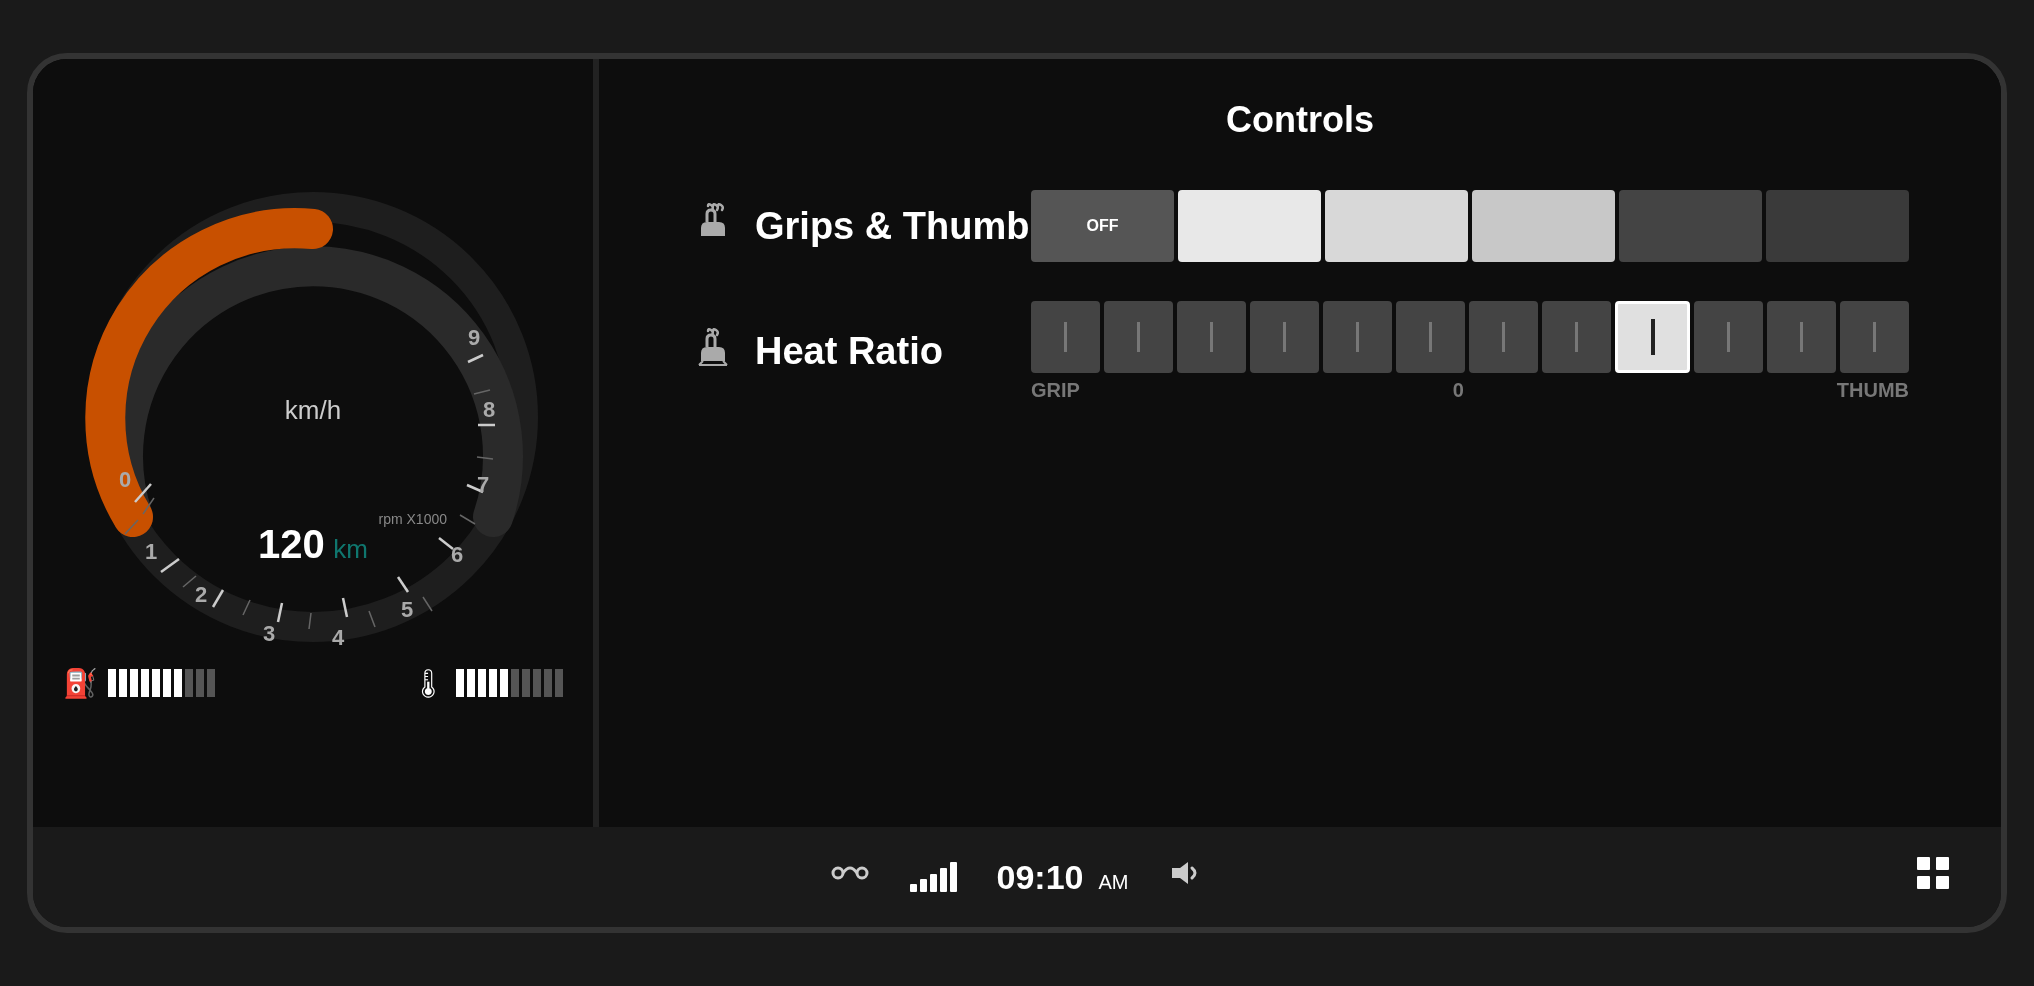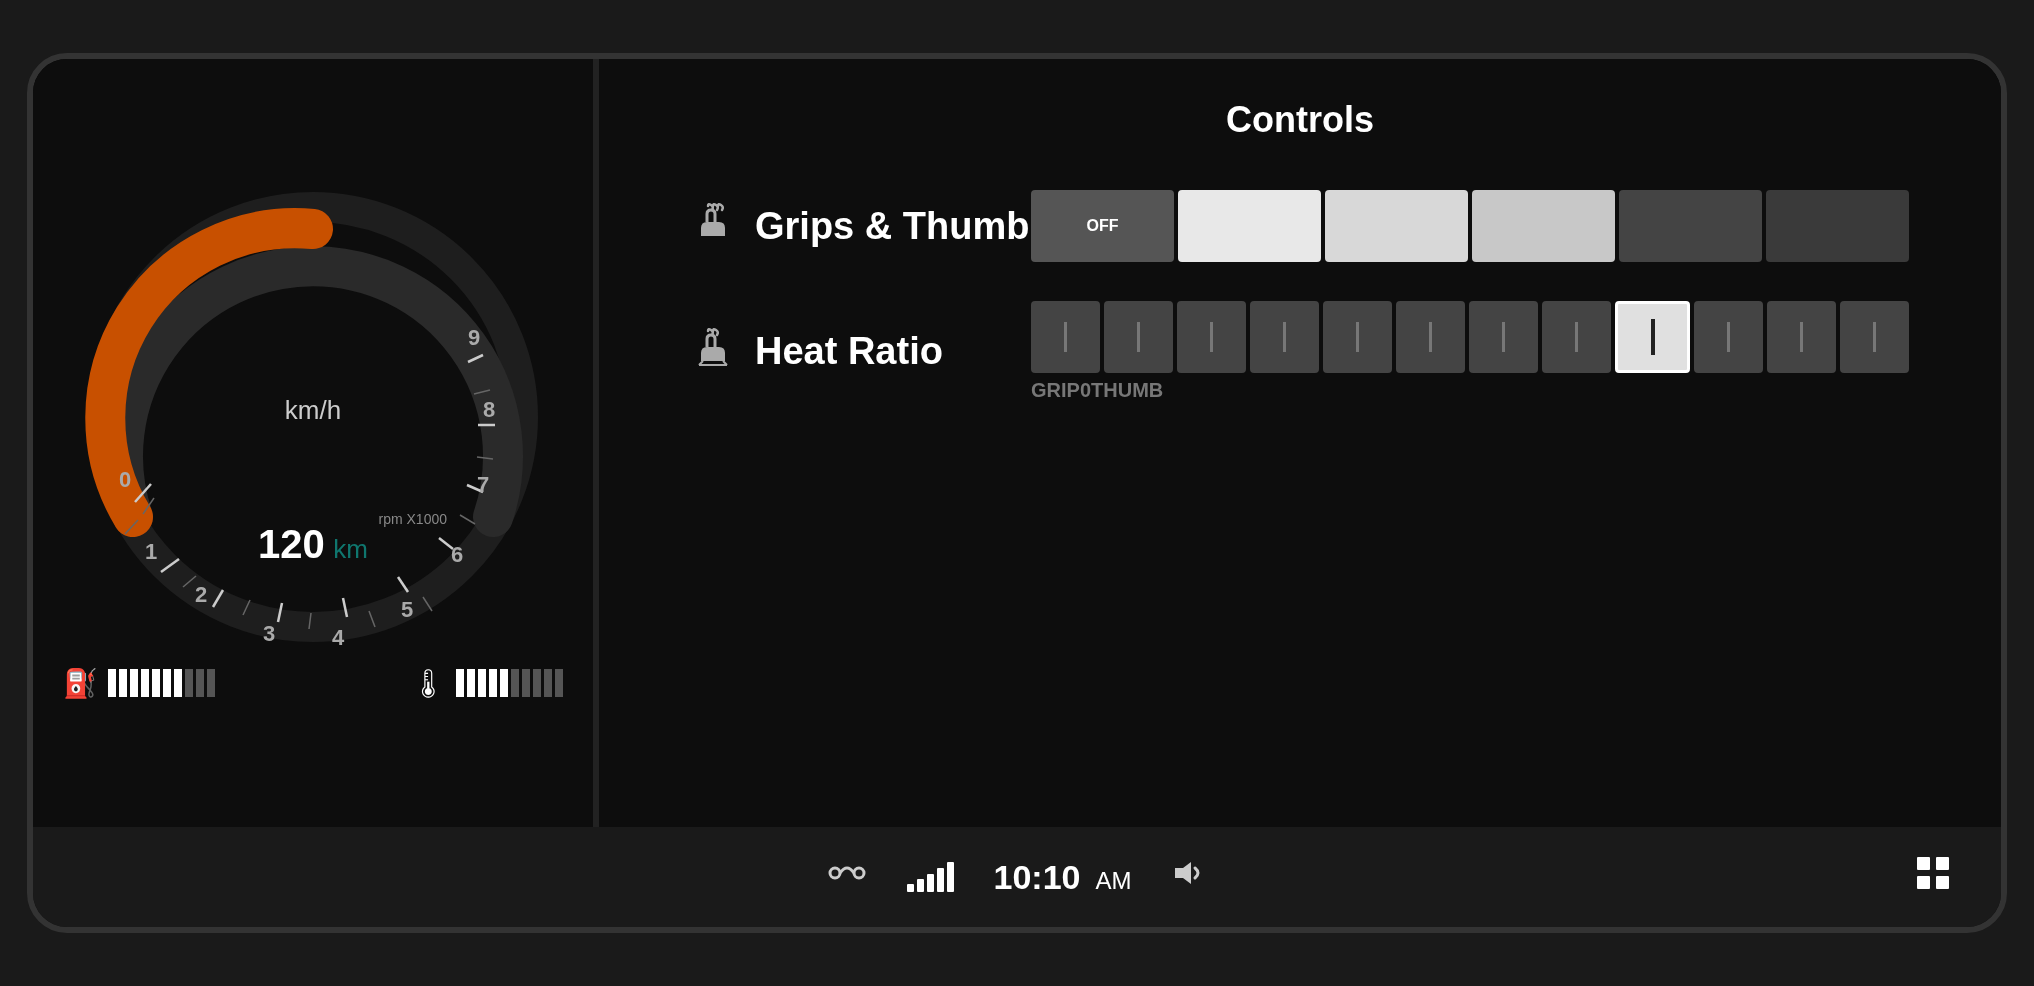--- a/index.html
+++ b/index.html
@@ -251,20 +251,21 @@
       height: 30px;
       background: #777;
     }
     .ratio-seg.active .ratio-seg-line {
       width: 4px;
       height: 36px;
       background: #222;
     }
     .ratio-labels {
       display: flex;
+      justify-content: space-between;
       margin-top: 6px;
     }
     .ratio-label {
       font-size: 20px;
       color: #777;
       font-weight: 600;
     }
     .ratio-label.center {
       text-align: center;
     }
@@ -289,21 +290,21 @@
       background: #fff;
       border-radius: 1px;
     }
     .grid-icon {
       position: absolute;
       right: 50px;
       font-size: 36px;
       color: #fff;
     }
     .am-pm {
-      font-size: 24px;
+      font-size: 20px;
       font-weight: 400;
       color: #fff;
       margin-left: 15px;
     }
   </style>
 </head>
 <body>
 
 <div class="outer-shell">
   <div class="main-content">
@@ -514,21 +515,21 @@
 
     <div class="signal-bars">
       <div class="sig-bar" style="height:8px"></div>
       <div class="sig-bar" style="height:13px"></div>
       <div class="sig-bar" style="height:18px"></div>
       <div class="sig-bar" style="height:24px"></div>
       <div class="sig-bar" style="height:30px"></div>
     </div>
 
     <span class="time-display">
-      <span>10:10</span><span class="am-pm">AM</span>
+      <span>09:10</span><span class="am-pm">AM</span>
     </span>
 
     <span class="bottom-icon">
       <svg width="36" height="30" viewBox="0 0 36 30" fill="none">
         <polygon points="4,10 12,10 20,4 20,26 12,20 4,20" fill="#ccc"></polygon>
         <path d="M24 10 Q30 15 24 20" fill="none" stroke="#ccc" stroke-width="3" stroke-linecap="round"></path>
       </svg>
     </span>
 
     <span class="grid-icon">

